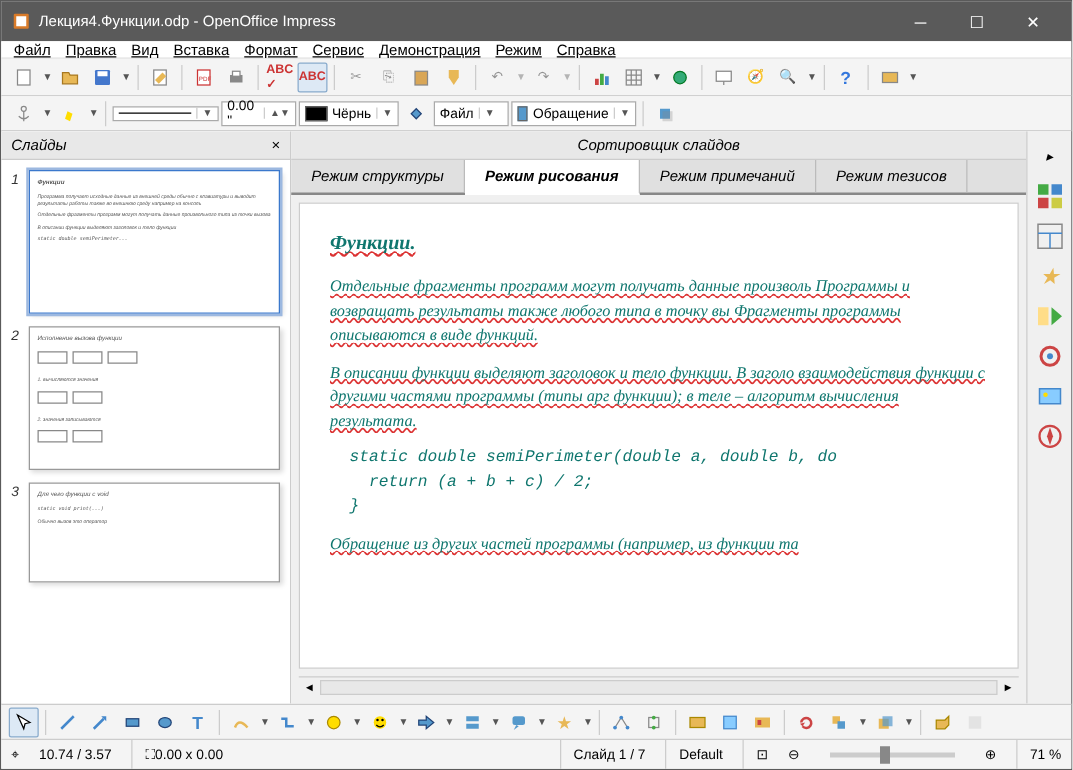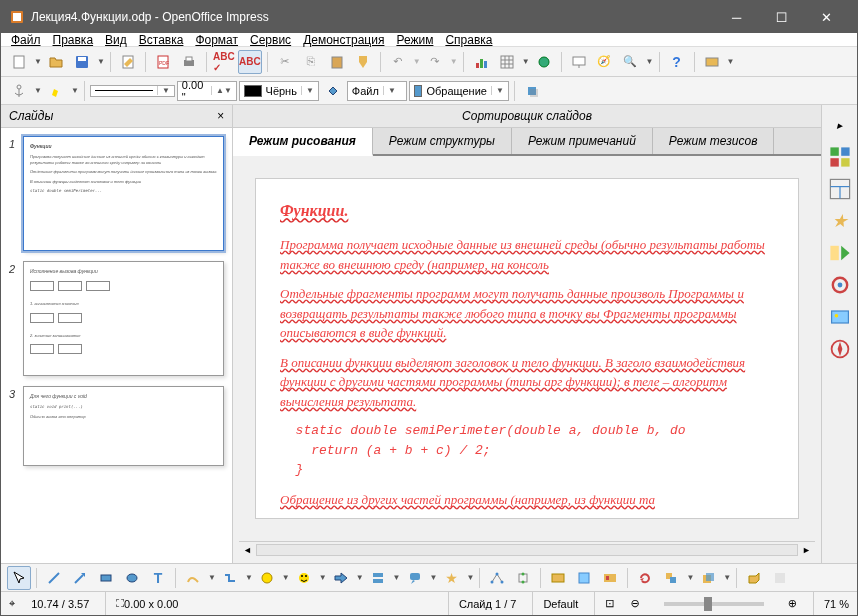--- a/index.html
+++ b/index.html
@@ -26,21 +26,21 @@
 .slides-panel .header .close { cursor: pointer; }
 .slides-list { flex: 1; overflow-y: auto; padding: 8px; }
 .slide-thumb { display: flex; margin-bottom: 10px; }
 .slide-thumb .num { width: 14px; font-size: 11px; color: #333; padding-top: 2px; }
 .slide-thumb .thumb { flex: 1; height: 115px; background: #fff; border: 1px solid #999; box-shadow: 2px 2px 4px rgba(0,0,0,0.15); padding: 6px; font-size: 4px; line-height: 1.4; color: #555; overflow: hidden; }
 .editor-area { flex: 1; display: flex; flex-direction: column; background: #f0f0f0; }
 .sorter-title { text-align: center; padding: 4px; font-size: 12px; background: #e8e8e8; border-bottom: 1px solid #ccc; }
 .tabs { display: flex; background: #e0e0e0; border-bottom: 2px solid #888; }
 .tab { padding: 6px 16px; font-size: 12px; border-right: 1px solid #bbb; cursor: pointer; }
 .tab.active { background: #fff; font-weight: bold; border-bottom: 2px solid #fff; margin-bottom: -2px; }
-.slide-content { flex: 1; background: #fff; padding: 20px 24px; font-size: 13px; color: #ef4444; overflow: hidden; border: 1px solid #ccc; margin: 22px; line-height: 1.5; }
+.slide-content { flex: 1; background: #fff; padding: 20px 24px; font-size: 13px; color: #0f766e; overflow: hidden; border: 1px solid #ccc; margin: 6px; line-height: 1.5; }
 .slide-content h2 { font-size: 16px; margin-bottom: 12px; font-family: 'Times New Roman', serif; }
 .slide-content p { margin-bottom: 10px; font-family: 'Times New Roman', serif; }
 .slide-content .wavy { text-decoration: underline wavy #dc3333; text-decoration-skip-ink: none; }
 .slide-content .code { font-family: 'Courier New', monospace; white-space: pre; font-size: 13px; }
 .side-panel { width: 36px; background: #f0f0f0; border-left: 1px solid #ccc; display: flex; flex-direction: column; align-items: center; padding-top: 8px; gap: 8px; }
 .side-panel .sideicon { width: 24px; height: 24px; display: flex; align-items: center; justify-content: center; cursor: pointer; }
 .bottom-toolbar { height: 28px; background: #f4f4f4; border-top: 1px solid #ccc; display: flex; align-items: center; padding: 0 6px; gap: 2px; }
 .statusbar { height: 24px; background: #f4f4f4; border-top: 1px solid #ccc; display: flex; align-items: center; padding: 0 8px; font-size: 11px; gap: 16px; }
 .statusbar .cell { border-left: 1px solid #ccc; padding-left: 10px; height: 100%; display: flex; align-items: center; }
 .statusbar .spacer { flex: 1; }
@@ -290,28 +290,27 @@
             <div style="margin-top:4px;font-family:monospace">static void print(...)</div>
             <div style="margin-top:4px">Обычно вызов это оператор</div>
           </div>
         </div>
       </div>
     </div>
 
     <div class="editor-area">
       <div class="sorter-title">Сортировщик слайдов</div>
       <div class="tabs">
+        <div class="tab">Режим структуры</div>
         <div class="tab active">Режим рисования</div>
-        <div class="tab">Режим структуры</div>
         <div class="tab">Режим примечаний</div>
         <div class="tab">Режим тезисов</div>
       </div>
       <div class="slide-content">
         <h2><span class="wavy">Функции.</span></h2>
-        <p><span class="wavy">Программа получает исходные данные из внешней среды (обычно результаты работы также во внешнюю среду (например, на консоль</span></p>
         <p><span class="wavy">Отдельные фрагменты программ могут получать данные произволь Программы и возвращать результаты также любого типа в точку вы Фрагменты программы описываются в виде функций.</span></p>
         <p><span class="wavy">В описании функции выделяют заголовок и тело функции. В заголо взаимодействия функции с другими частями программы (типы арг функции); в теле – алгоритм вычисления результата.</span></p>
         <div class="code">  static double semiPerimeter(double a, double b, do</div>
         <div class="code">    return (a + b + c) / 2;</div>
         <div class="code">  }</div>
         <p style="margin-top:10px"><span class="wavy">Обращение из других частей программы (например, из функции ma</span></p>
       </div>
       <div class="scroll-h">
         <span style="padding:0 4px;font-size:9px">◄</span>
           <div class="track"></div>

